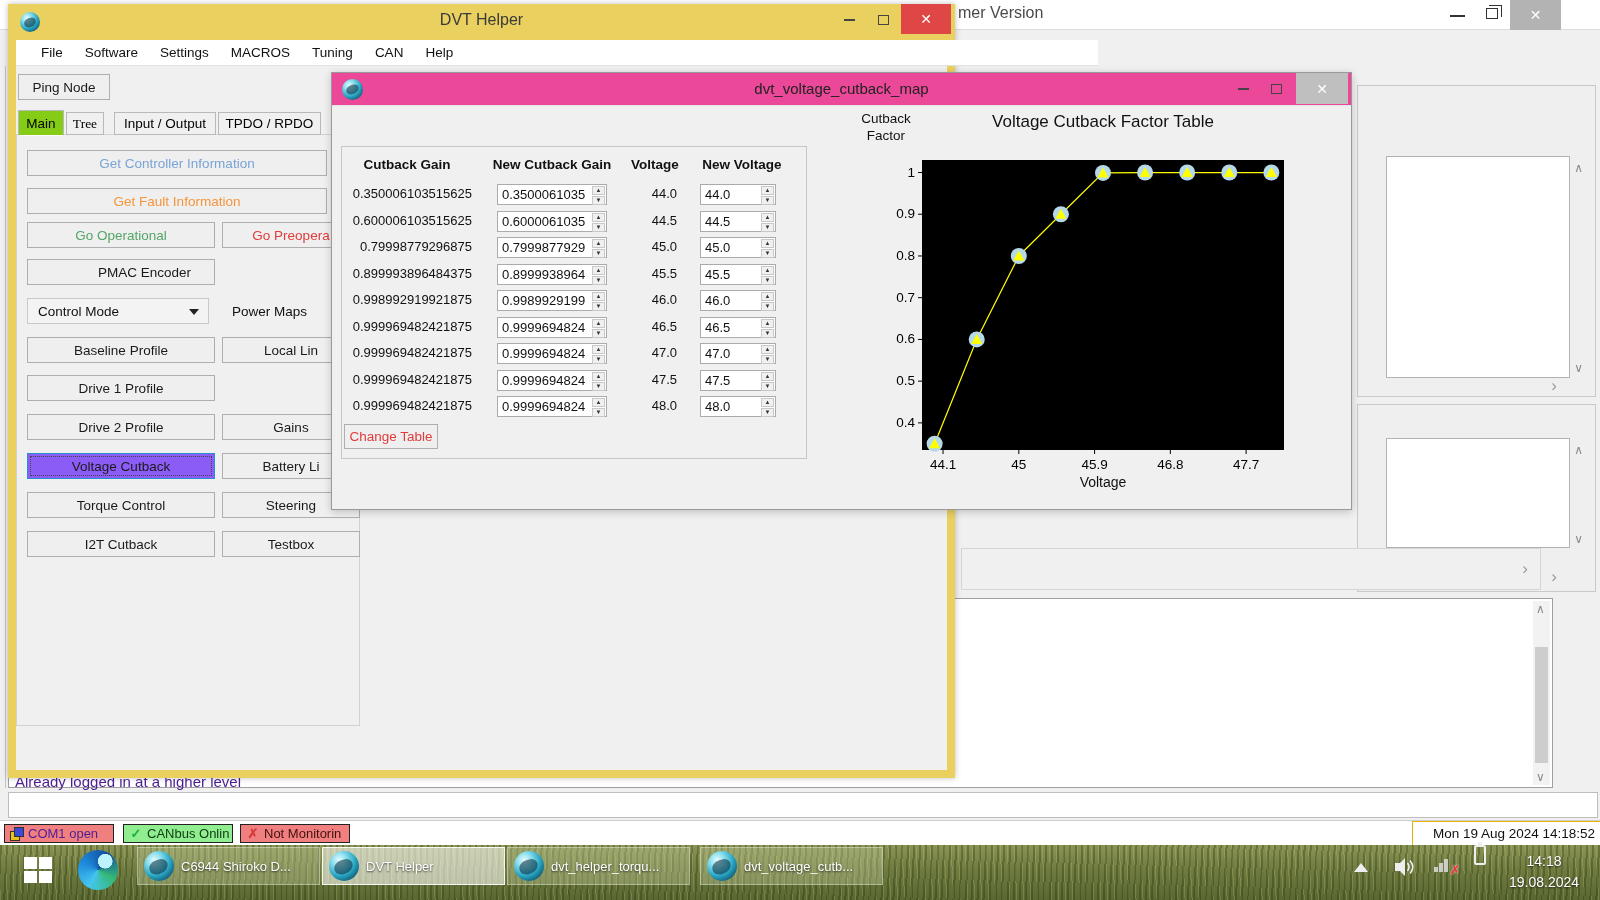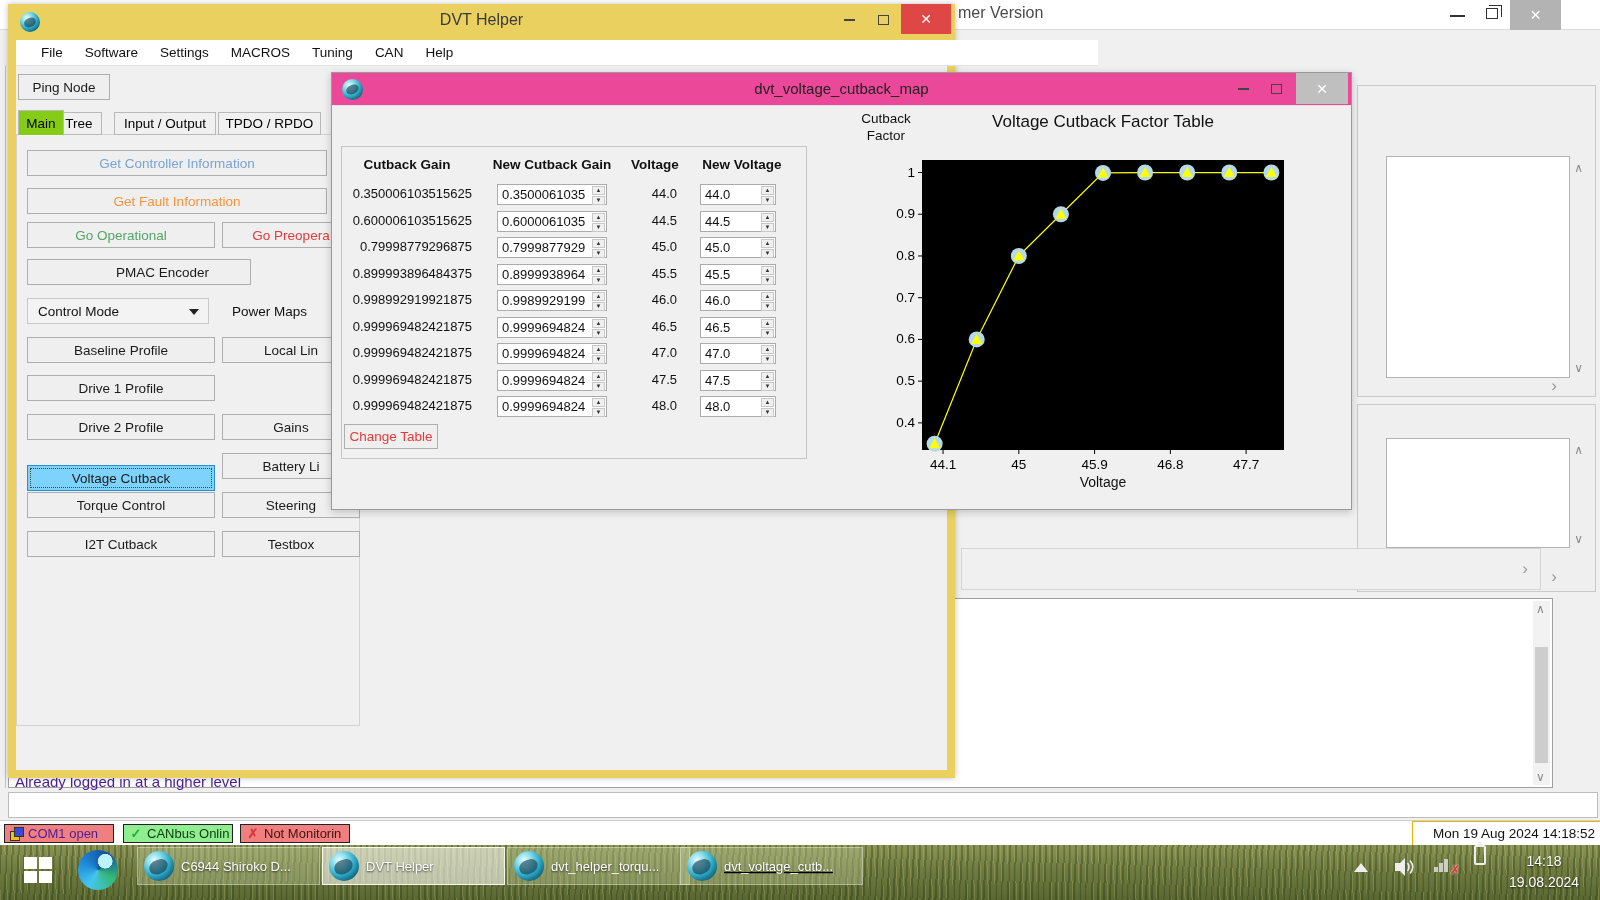--- a/index.html
+++ b/index.html
@@ -34,21 +34,21 @@
   .mw-ico { position:absolute; left:12px; top:8px; width:20px; height:20px; }
   .cap-btn { position:absolute; top:2px; height:28px; display:flex; align-items:center; justify-content:center; font-size:13px; color:#333; }
   .mw-min { right:92px; width:28px; } .mw-min i { width:11px; height:2px; background:#444; display:block; }
   .mw-max { right:58px; width:28px; } .mw-max i { width:11px; height:10px; border:1px solid #444; display:block; background:transparent; }
   .mw-close { right:4px; width:50px; background:#df4646; color:#fff; font-size:14px; top:0; height:30px; }
   .mw-menubar { position:absolute; left:8px; top:36px; width:1082px; height:26px; background:#fff; border-bottom:1px solid #e2e2e2; display:flex; align-items:flex-start; padding-left:14px; }
   .menu-item { padding:0 11px; font-size:13.5px; color:#111; line-height:26px; }
   .mw-client { position:absolute; left:8px; top:62px; width:931px; height:704px; background:#f0f0f0; }
   .tab-panel { position:absolute; left:0px; top:68px; width:344px; height:592px; border:1px solid #d2d2d2; }
   .btn { position:absolute; height:26px; background:#efefef; border:1px solid #aeaeae; font-size:13.5px; display:flex; align-items:center; justify-content:center; overflow:hidden; white-space:nowrap; color:#1a1a1a; }
-  .btn.focused { background:#7dd3fc; border:1px solid #2a8dd4; outline:1px dotted #444; outline-offset:-4px;margin-top:12px; }
+  .btn.focused { background:#8b5cf6; border:1px solid #2a8dd4; outline:1px dotted #444; outline-offset:-4px; }
   .tab { position:absolute; background:#f0f0f0; border:1px solid #b9b9b9; font-size:13.5px; display:flex; align-items:center; justify-content:center; }
   .tab.active { background:#84cc16; border-bottom:1px solid #ffffff; z-index:2; }
   .combo { position:absolute; height:26px; background:#f3f3f3; border:1px solid #c9c9c9; font-size:13.5px; display:flex; align-items:center; padding:0 10px; color:#111; }
   .combo .dd { position:absolute; right:9px; top:10px; width:0; height:0; border-left:5px solid transparent; border-right:5px solid transparent; border-top:6px solid #222; }
   .plainlabel { position:absolute; font-size:13.5px; color:#111; }
 
   
   #dialog { position:absolute; left:331px; top:72px; width:1021px; height:438px; background:#f0f0f0; border:1px solid #999; z-index:10; box-shadow:0 2px 8px rgba(0,0,0,.2); }
   .dlg-titlebar { position:absolute; left:0; top:0; right:0; height:33px; background:#ec4899; border-bottom:1px solid #e4e4e4; }
   .dlg-ico { position:absolute; left:10px; top:6px; width:21px; height:21px; }
@@ -166,30 +166,30 @@
         <div class="menu-item">CAN</div>
         <div class="menu-item">Help</div>
       </div>
 
     <div class="mw-client">
       <div class="btn" style="left:2px; top:8px; width:92px;">Ping Node</div>
 
       <div class="tab-panel"></div>
       <div id="tab-strip">
           <div class="tab active" style="left: 2px; top: 44px; width: 46px; height: 26px;">Main</div>
-          <div class="tab" style="left: 40px; top: 46px; width: 46px; height: 23px;">Tree</div>
+          <div class="tab" style="left: 50px; top: 46px; width: 38px; height: 23px; font-family: Liberation Serif, serif;">Tree</div>
           <div class="tab" style="left: 98px; top: 46px; width: 102px; height: 23px;">Input / Output</div>
           <div class="tab" style="left: 202px; top: 46px; width: 103px; height: 23px;">TPDO / RPDO</div>
         </div>
 
       <div class="btn" style="left: 11px; top: 122px; width: 300px; color: rgb(245, 149, 59);">Get Fault Information</div>
       <div class="btn" style="left: 11px; top: 84px; width: 300px; color: rgb(122, 163, 214);">Get Controller Information</div>
       <div class="btn" style="left: 11px; top: 156px; width: 188px; color: rgb(83, 165, 103);">Go Operational</div>
       <div class="btn" style="left: 206px; top: 156px; width: 138px; color: rgb(226, 59, 59);">Go Preopera</div>
-      <div class="btn" style="left:11px; top:193px; width:224px;padding-left:47px;">PMAC Encoder</div>
+      <div class="btn" style="left:11px; top:193px; width:188px;padding-left:47px;">PMAC Encoder</div>
 
       <div class="combo" style="left:11px; top:232px; width:182px;">
         <span>Control Mode</span>
         <span class="dd"></span>
       </div>
       <div class="plainlabel" style="left:216px; top:238px;">Power Maps</div>
 
       <div class="btn" style="left:11px; top:271px; width:188px;">Baseline Profile</div>
       <div class="btn" style="left:206px; top:271px; width:138px;">Local Lin</div>
       <div class="btn" style="left:11px; top:309px; width:188px;">Drive 1 Profile</div>
@@ -459,21 +459,21 @@
           <span class="task-label">C6944 Shiroko D...</span>
         </div>
         <div class="task-item active" style="left: 322px;">
           <span class="app-ico"></span>
           <span class="task-label">DVT Helper</span>
         </div>
         <div class="task-item" style="left: 507px;">
           <span class="app-ico"></span>
           <span class="task-label">dvt_helper_torqu...</span>
         </div>
-        <div class="task-item" style="left: 680px; text-decoration: underline;">
+        <div class="task-item" style="left: 700px;">
           <span class="app-ico"></span>
           <span class="task-label">dvt_voltage_cutb...</span>
         </div>
       </div>
     <div class="tray-up"></div>
     <svg class="tray-ico" style="left:1394px; width:24px; height:20px;" viewBox="0 0 24 20">
       <polygon points="1,6 6,6 11,1 11,19 6,14 1,14" fill="#eee"></polygon>
       <path d="M13.5 6 q3 4 0 8 M16 3.5 q5.5 6.5 0 13" stroke="#eee" fill="none" stroke-width="1.6"></path>
     </svg>
     <div class="tray-ico net-bars">

